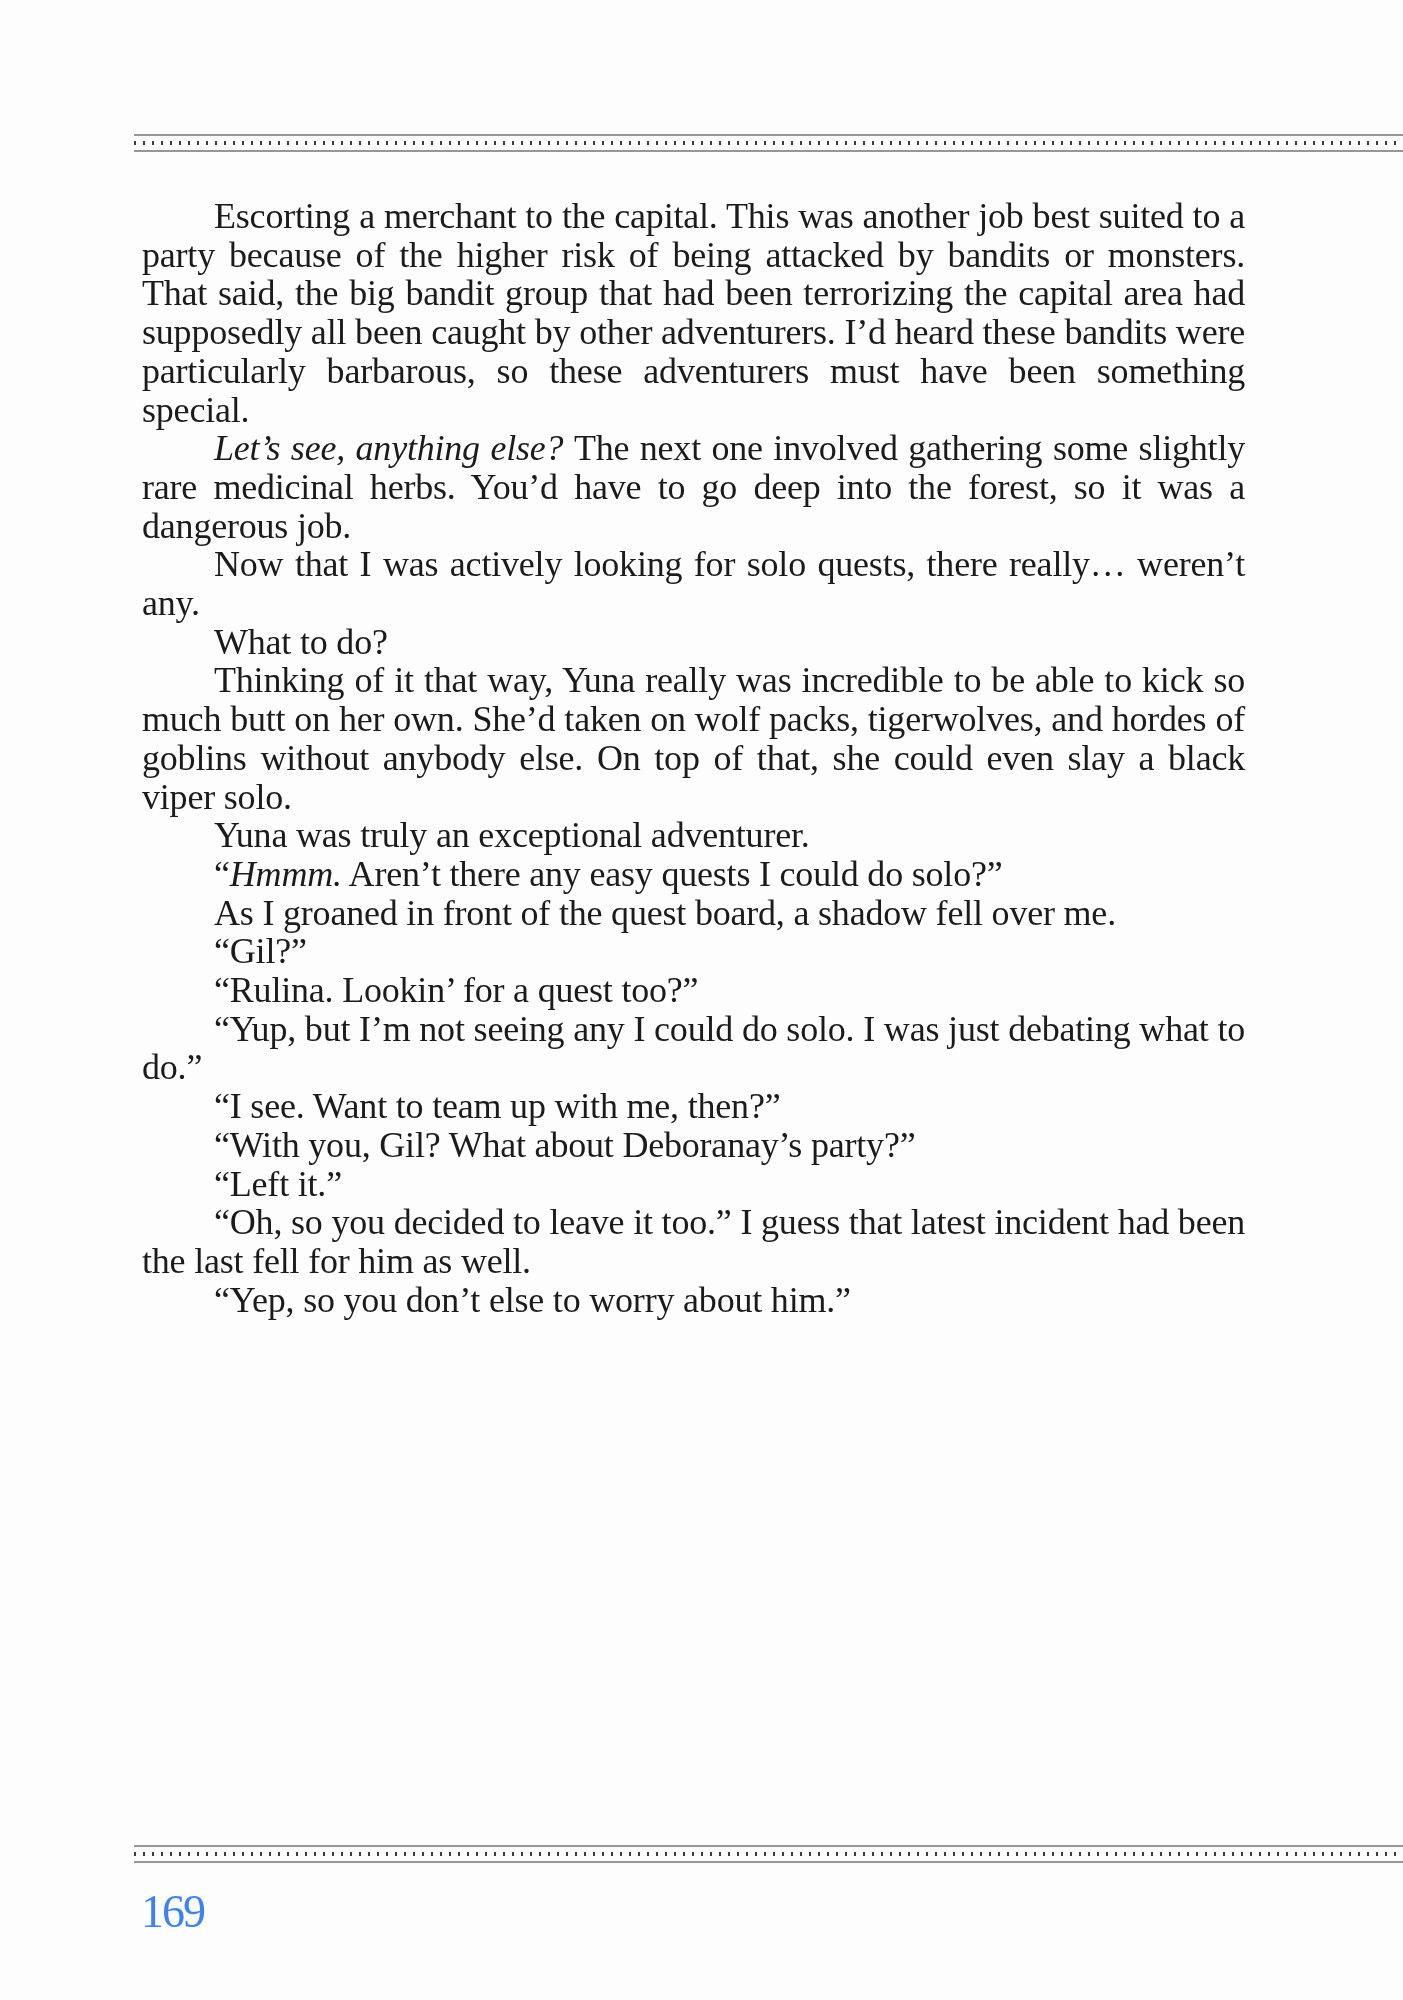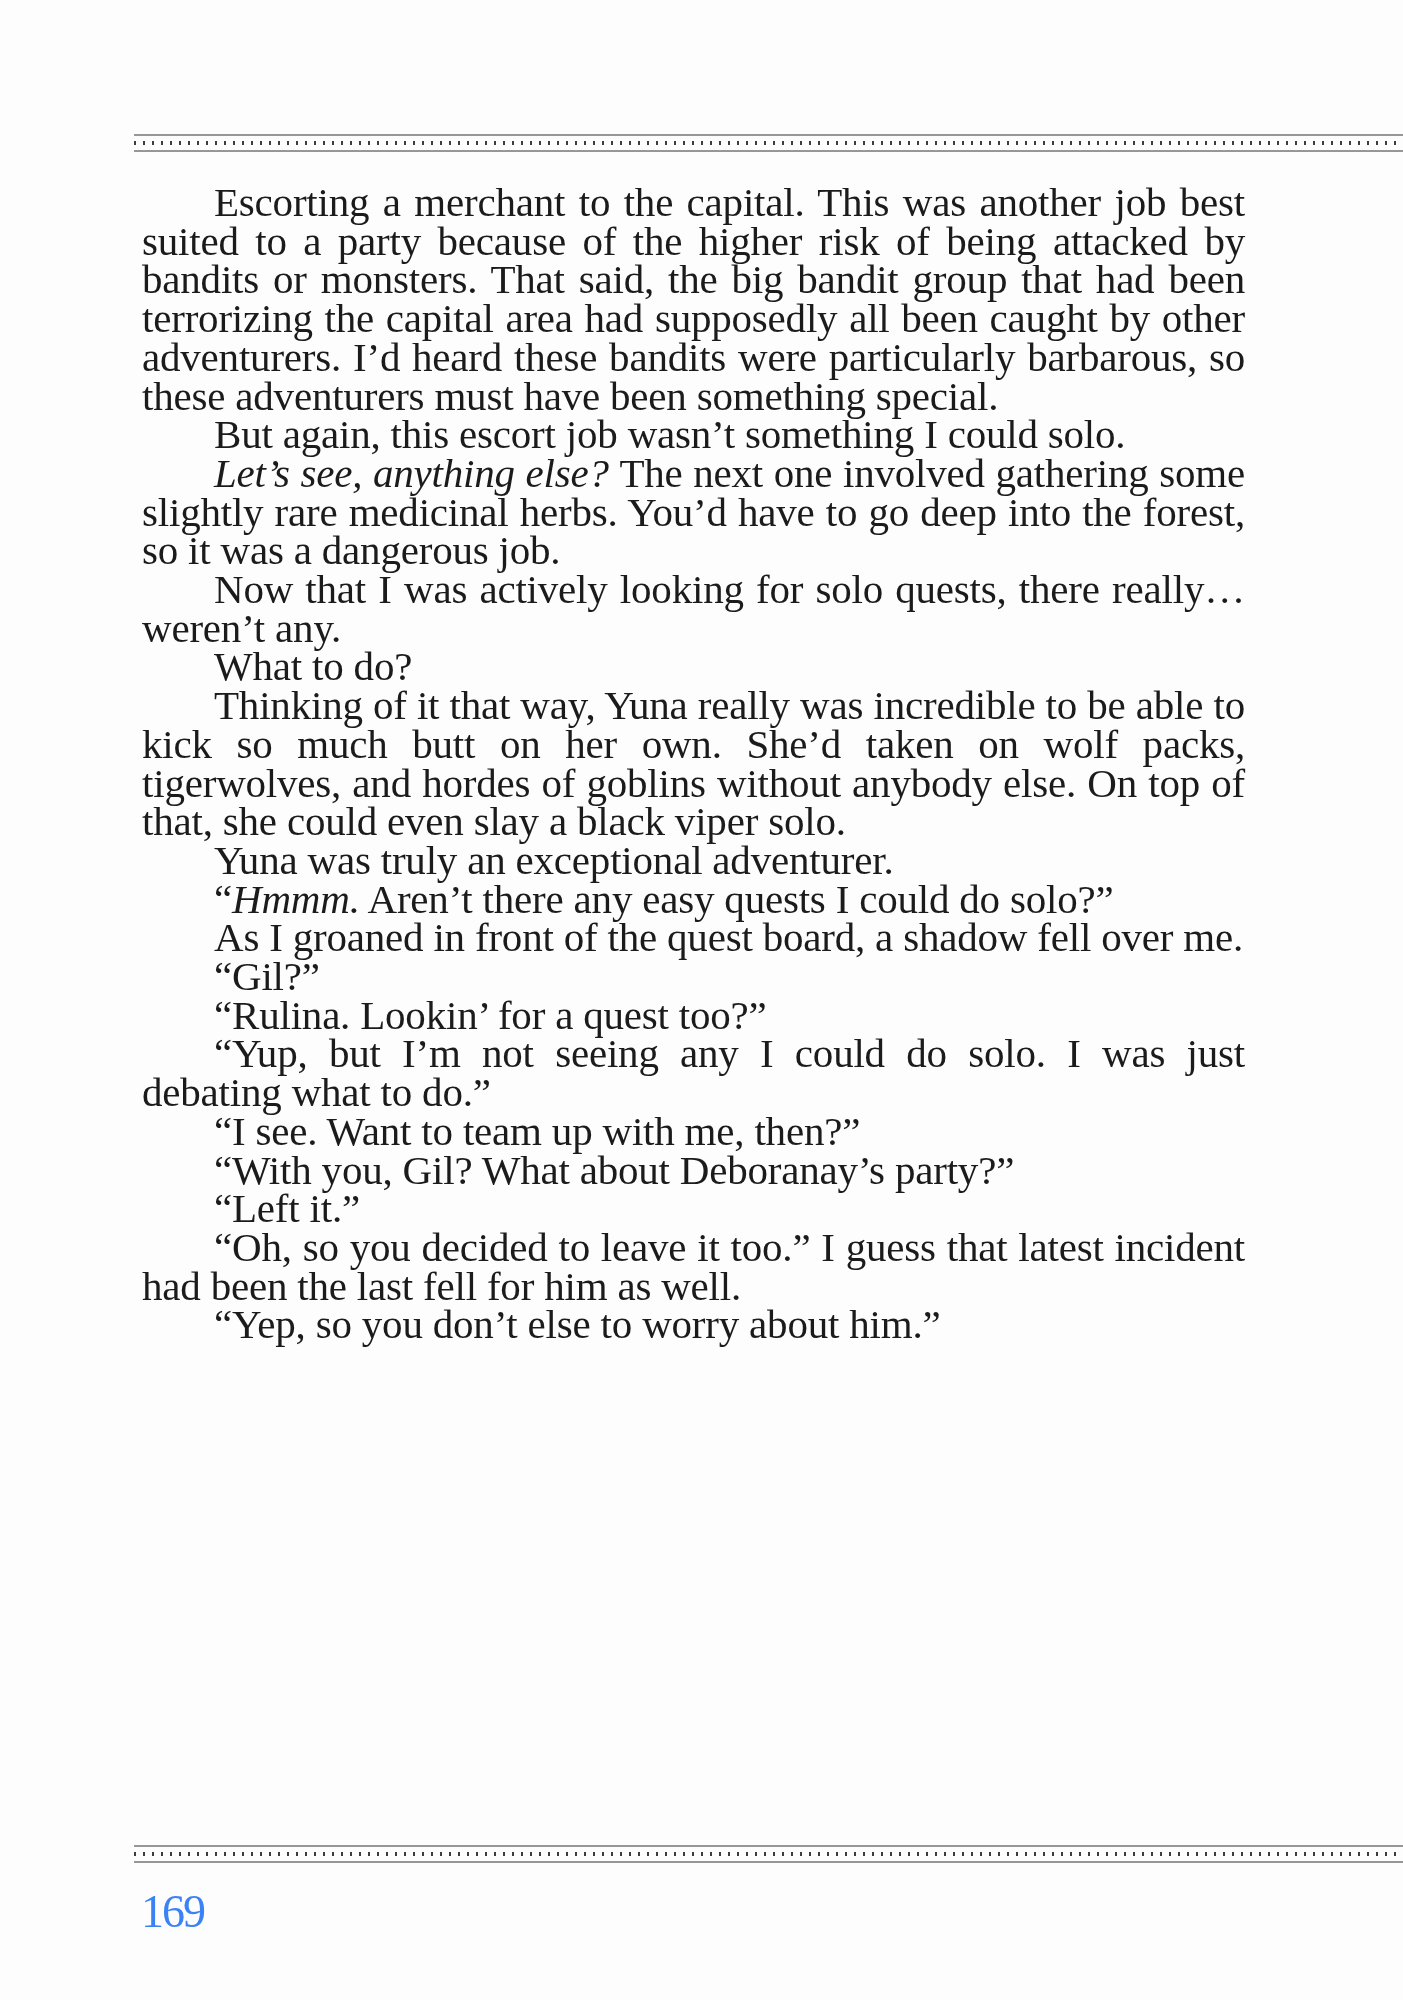--- a/index.html
+++ b/index.html
@@ -28,23 +28,23 @@
     background-size: 100% 4px;
     background-position: 0 center;
     background-repeat: no-repeat;
   }
   .rule-top { top: 134px; }
   .rule-bottom { top: 1845px; }
 
   .text-column {
     position: absolute;
     left: 142px;
-    top: 183px;
+    top: 197px;
     width: 1103px;
-    font-size: 41px;
+    font-size: 36px;
     line-height: 38.7px;
     text-align: justify;
     letter-spacing: -0.2px;
   }
   .text-column p {
     margin: 0;
     padding: 0;
     text-indent: 72px;
   }
   .text-column em {
@@ -63,21 +63,20 @@
 </style>
 </head>
 <body>
 
 <div class="page">
 
   <div class="ornamental-rule rule-top"></div>
 
   <div class="text-column">
       <p><span>Escorting a merchant to the capital. This was another job best suited to a party because of the higher risk of being attacked by bandits or monsters. That said, the big bandit group that had been terrorizing the capital area had supposedly all been caught by other adventurers. I’d heard these bandits were particularly barbarous, so these adventurers must have been something special.</span></p>
-      <p><span>But again, this escort job wasn’t something I could solo.</span></p>
       <p><em>Let’s see, anything else? </em><span>The next one involved gathering some slightly rare medicinal herbs. You’d have to go deep into the forest, so it was a dangerous job.</span></p>
       <p><span>Now that I was actively looking for solo quests, there really… weren’t any.</span></p>
       <p><span>What to do?</span></p>
       <p><span>Thinking of it that way, Yuna really was incredible to be able to kick so much butt on her own. She’d taken on wolf packs, tigerwolves, and hordes of goblins without anybody else. On top of that, she could even slay a black viper solo.</span></p>
       <p><span>Yuna was truly an exceptional adventurer.</span></p>
       <p><span>“</span><em>Hmmm.</em><span> Aren’t there any easy quests I could do solo?”</span></p>
       <p><span>As I groaned in front of the quest board, a shadow fell over me.</span></p>
       <p><span>“Gil?”</span></p>
       <p><span>“Rulina. Lookin’ for a quest too?”</span></p>
       <p><span>“Yup, but I’m not seeing any I could do solo. I was just debating what to do.”</span></p>

